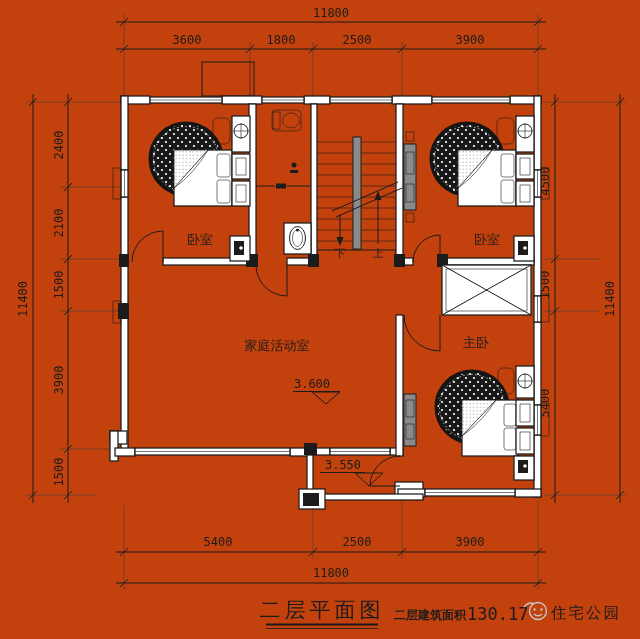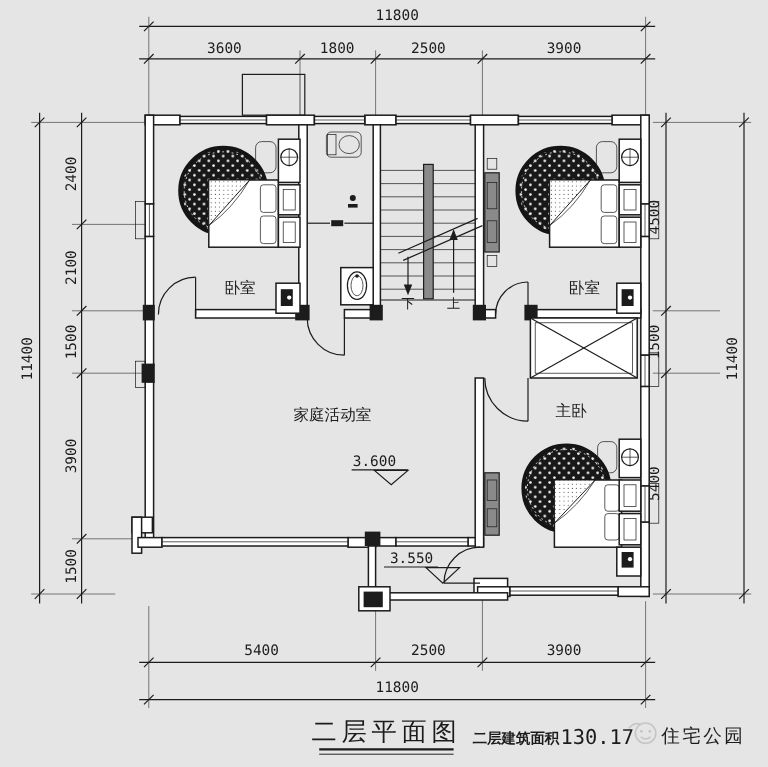--- a/index.html
+++ b/index.html
@@ -1,16 +1,16 @@
 <!DOCTYPE html>
 <html><head>
 <meta charset="utf-8">
 <style>
   html,body{margin:0;padding:0;background:#fff;}
-  #root{position:relative;width:640px;height:639px;background:#e5e5e5;overflow:hidden;
+  #root{position:relative;width:640px;height:639px;background:#c2410c;overflow:hidden;
         font-family:"DejaVu Sans",sans-serif;}
   svg{display:block;}
   .ln{stroke:#1c1c1c;stroke-width:1;fill:none;}
   .thin{stroke:#1c1c1c;stroke-width:0.6;fill:none;}
   .ext{stroke:#3a3a3a;stroke-width:0.55;fill:none;}
   .w{fill:#ffffff;stroke:#1c1c1c;stroke-width:1.25;}
   .blk{fill:#1c1c1c;stroke:none;}
   .gray{fill:#8a8a8a;stroke:#1c1c1c;stroke-width:1;}
   .dim{font-family:"DejaVu Sans Mono",monospace;font-size:12px;fill:#1c1c1c;}
   .cn{font-family:"DejaVu Sans","Liberation Sans",sans-serif;fill:#1c1c1c;}

